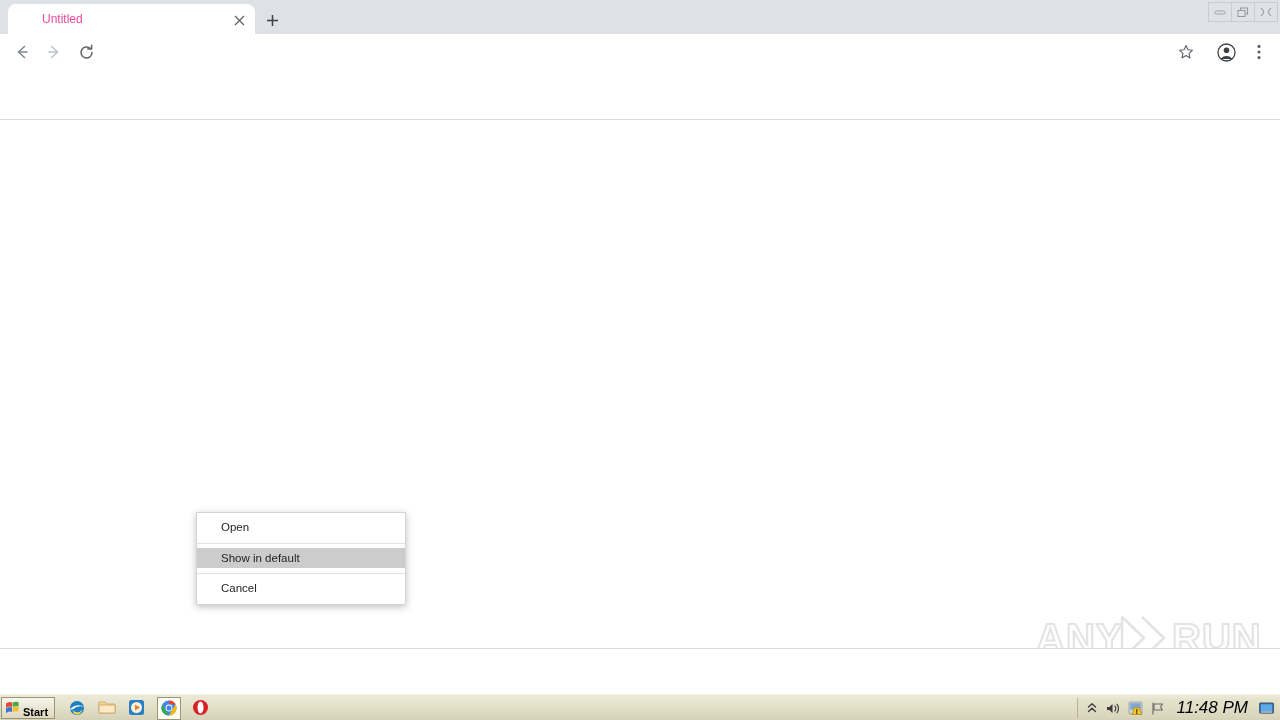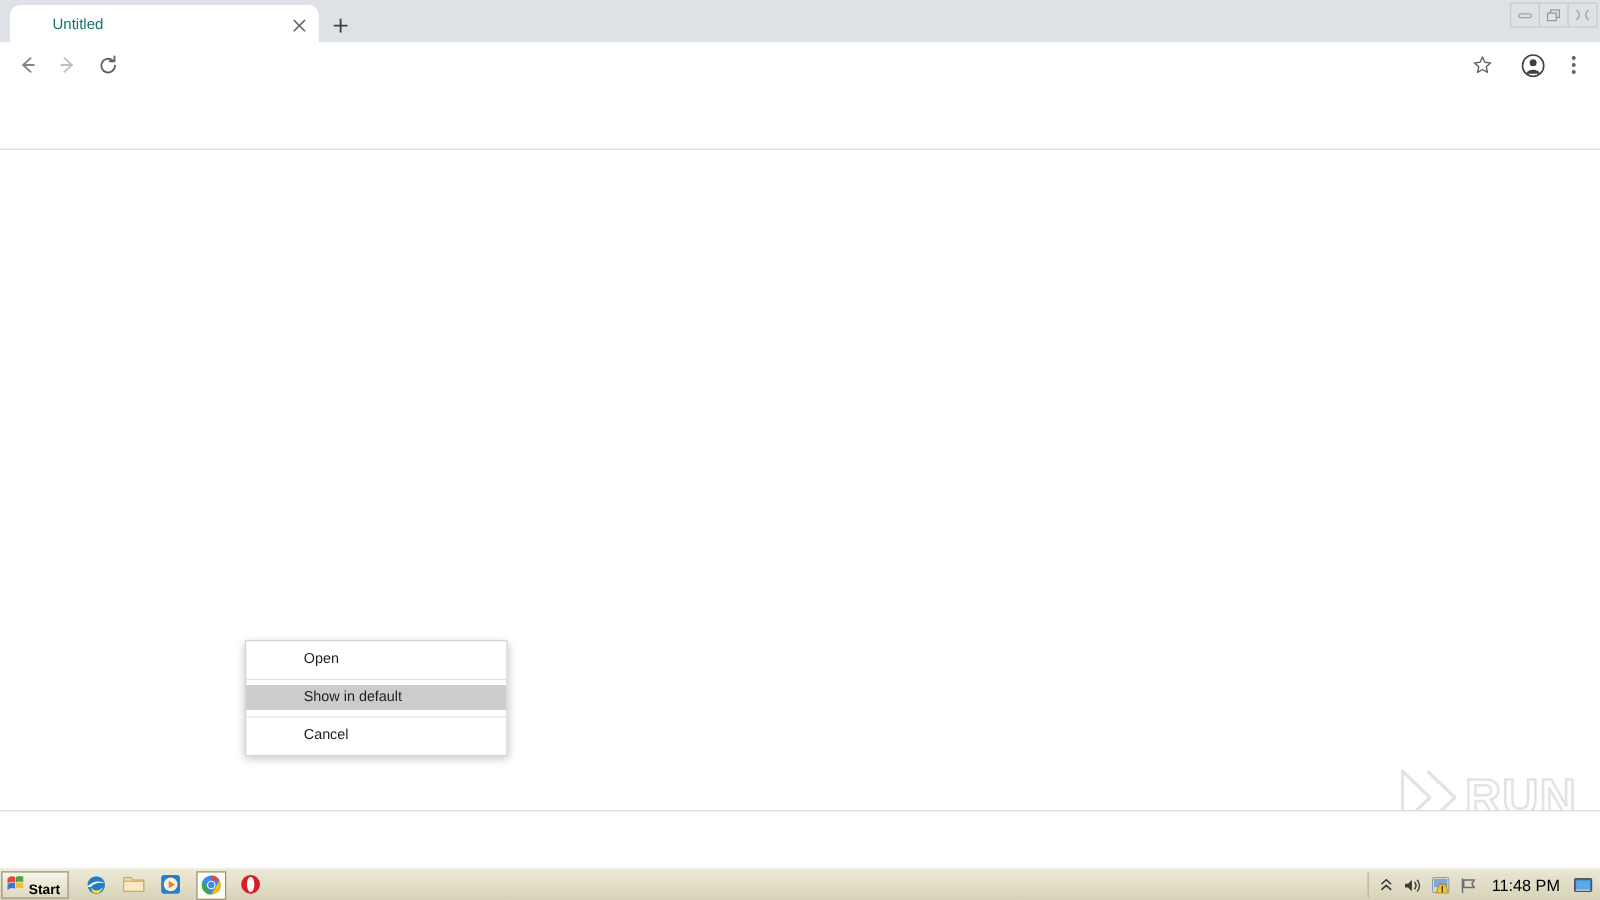--- a/index.html
+++ b/index.html
@@ -21,21 +21,21 @@
     position:absolute; left:0; top:0; width:1280px; height:34px;
     background:#dee1e6;
   }
   .tab {
     position:absolute; left:8px; top:4px; width:247px; height:30px;
     background:#ffffff; border-radius:8px 8px 0 0;
     display:flex; align-items:center;
   }
   .tab-title {
     position:absolute; left:34px; top:8px; width:170px;
-    font-size:12px; color:#0f766e; white-space:nowrap; overflow:hidden;
+    font-size:12px; color:#ec4899; white-space:nowrap; overflow:hidden;
   }
   .tab-close {
     position:absolute; left:222px; top:7px; width:18px; height:18px;
     display:flex; align-items:center; justify-content:center;
     border-radius:50%; color:#5f6368;
   }
   .tab-close svg { display:block; }
   .newtab {
     position:absolute; left:258px; top:6px; width:28px; height:28px;
     display:flex; align-items:center; justify-content:center;
@@ -147,21 +147,21 @@
 
   
   .ctxmenu {
     position:absolute; left:196px; top:512px; width:210px;
     background:#ffffff; border:1px solid #d4d4d4;
     box-shadow:0 2px 7px rgba(0,0,0,.25);
     padding:4px 0 0 0; z-index:50;
   }
   .ctx-item {
     height:20.5px; line-height:20.5px;
-    padding-left:46px; font-size:11.5px; color:#1f1f1f;
+    padding-left:24px; font-size:11.5px; color:#1f1f1f;
     white-space:nowrap;
   }
   .ctx-item.highlight { background:#cccccc; }
   .ctx-sep { height:1px; background:#e2e2e2; margin:5px 0 4px 0; }
   .ctx-pad-bottom { height:5px; }
 
   
   .taskbar {
     position:absolute; left:0; top:694px; width:1280px; height:26px;
     background:linear-gradient(to bottom,#ece9d8 0%,#e3dfc8 50%,#d6d2b8 100%);
@@ -184,21 +184,21 @@
     display:flex; align-items:center; justify-content:center;
   }
   .tray {
     position:absolute; right:2px; top:3px; height:20px;
     display:flex; align-items:center; gap:7px;
     padding:0 4px 0 6px;
     background:linear-gradient(to bottom,#e7e4cf,#d9d5bb);
     border-left:1px solid #b5b096;
   }
   .tray-icon { width:15px; height:15px; display:flex; align-items:center; justify-content:center; }
-  .tray-clock { font-size:13px; color:#000; padding:0 4px; white-space:nowrap; }
+  .tray-clock { font-size:17px; color:#000; padding:0 4px; white-space:nowrap;font-style:italic; }
 </style>
 </head>
 <body>
 
 <div id="browser">
 
   <div class="tabstrip">
     <div class="tab">
       <span class="tab-title">Untitled</span>
       <span class="tab-close">
@@ -301,20 +301,21 @@
     <div class="infobar-close">
       <svg width="13" height="13" viewBox="0 0 13 13">
           <path d="M1.2 1.2 L11.8 11.8 M11.8 1.2 L1.2 11.8" stroke="#5f6368" stroke-width="1.4"></path>
         </svg>
     </div>
   </div>
 
   <div class="viewport"></div>
 
   <div class="watermark">
+    <span class="wm-text wm-any">ANY</span>
     <span class="wm-play">
       <svg width="54" height="48" viewBox="0 0 54 48">
           <path d="M8 3 L8 45 L30 24 Z" fill="none" stroke="#e3e3e3" stroke-width="2.5" stroke-linejoin="round"></path>
           <path d="M28 3 L50 24 L28 45" fill="none" stroke="#e3e3e3" stroke-width="2.5" stroke-linejoin="round"></path>
         </svg>
     </span>
     <span class="wm-text wm-run">RUN</span>
   </div>
 
   <div class="shelf">

